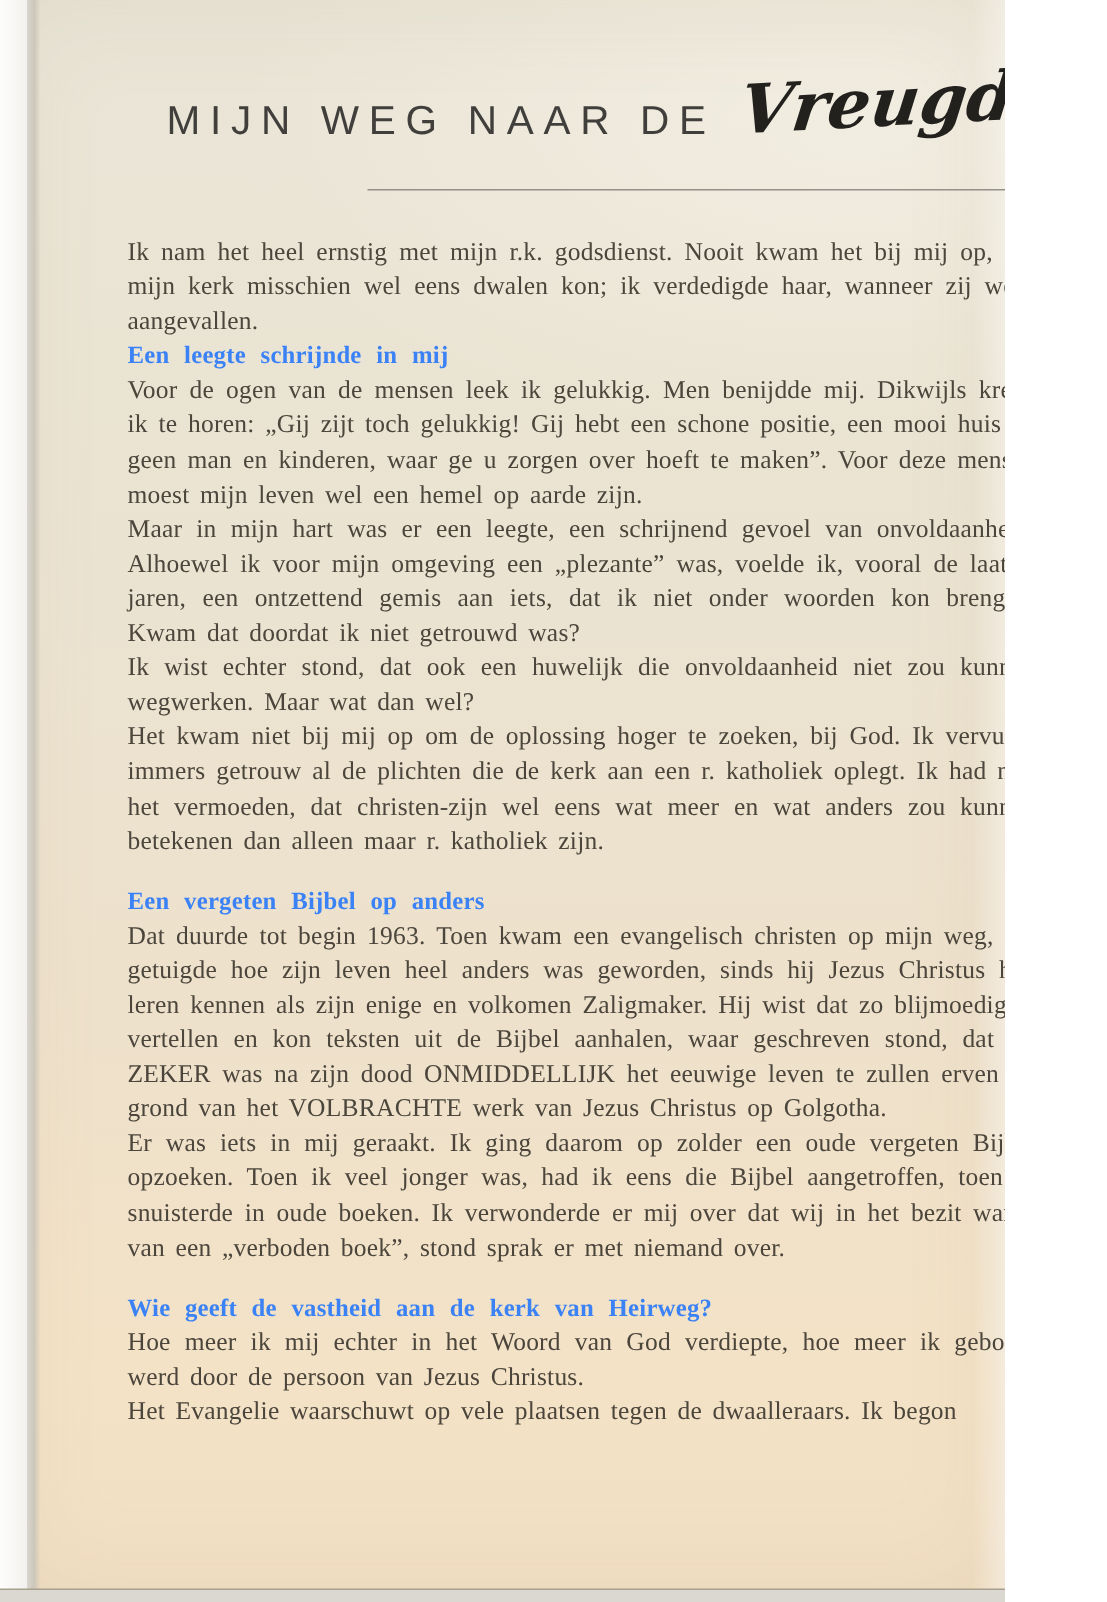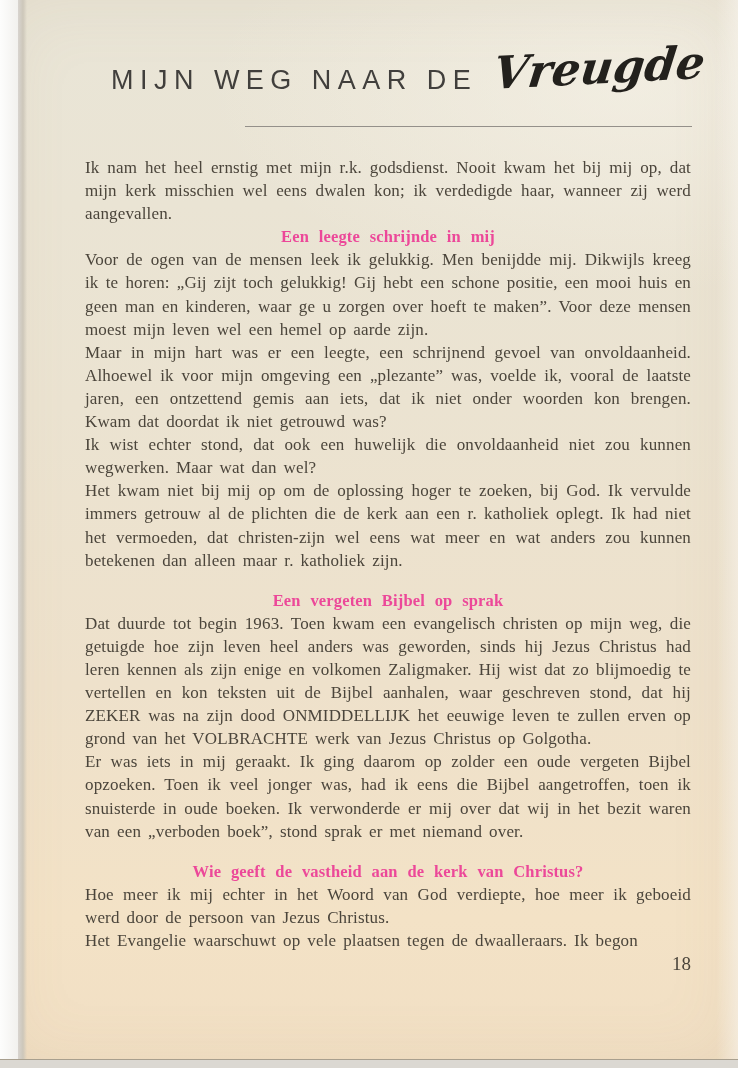--- a/index.html
+++ b/index.html
@@ -1,17 +1,17 @@
 <!DOCTYPE html>
 <html lang="nl"><head>
 <meta charset="utf-8">
 <style>
   html, body { margin:0; padding:0; background:#ffffff; }
   #screen {
-    position:relative; width:738px; height:1068px; overflow:hidden;
+    position:relative; width:670px; height:1068px; overflow:hidden;
     background:#ffffff;
     font-family:"Liberation Serif", serif;
   }
   .paper {
     position:absolute; inset:0;
     background:
       radial-gradient(ellipse 600px 300px at 85% 8%, rgba(248,244,234,0.55), rgba(248,244,234,0) 70%),
       linear-gradient(180deg, #e9e5d7 0%, #ebe3d1 38%, #eee1cb 64%, #f3e2c6 86%, #f1dfc4 100%);
     box-shadow: inset 0 0 70px rgba(170,140,95,0.12);
   }
@@ -48,21 +48,21 @@
   }
   .rule { margin:10px 0 0 160px; width:447px; height:1px; background:#94908a; }
 
   .body-text {
     margin-top:29px; width:606px;
     font-size:17px; line-height:23.1px; color:#4b453b;
     text-align:justify; word-spacing:2.6px; letter-spacing:0.15px;
   }
   .blk { margin:0; }
   .blk.h {
-    font-weight:700; text-align:center; color:#ec4899;
+    font-weight:700; text-align:left; color:#3b82f6;
     word-spacing:5.5px; font-size:16.5px;
   }
   .blk.gap { margin-top:17px; }
   .italic { }
   .pagenum {
     font-size:19px; line-height:23.1px; color:#4b453b; margin:0;text-align:right;
   }
 </style>
 </head>
 <body>
@@ -81,23 +81,23 @@
     </div>
     <div class="rule"></div>
 
     <div class="body-text" id="blocks">
         <div class="blk p"><span>Ik nam het heel ernstig met mijn r.k. godsdienst. Nooit kwam het bij mij op, dat mijn kerk misschien wel eens dwalen kon; ik verdedigde haar, wanneer zij werd aangevallen.</span></div>
         <div class="blk h"><span>Een leegte schrijnde in mij</span></div>
         <div class="blk p"><span>Voor de ogen van de mensen leek ik gelukkig. Men benijdde mij. Dikwijls kreeg ik te horen: „Gij zijt toch gelukkig! Gij hebt een schone positie, een mooi huis en geen man en kinderen, waar ge u zorgen over hoeft te maken”. Voor deze mensen moest mijn leven wel een hemel op aarde zijn.</span></div>
         <div class="blk p"><span>Maar in mijn hart was er een leegte, een schrijnend gevoel van onvoldaanheid. Alhoewel ik voor mijn omgeving een „plezante” was, voelde ik, vooral de laatste jaren, een ontzettend gemis aan iets, dat ik niet onder woorden kon brengen. Kwam dat doordat ik niet getrouwd was?</span></div>
         <div class="blk p"><span>Ik wist echter stond, dat ook een huwelijk </span><span class="italic">die</span><span> onvoldaanheid niet zou kunnen wegwerken. Maar wat dan wel?</span></div>
         <div class="blk p"><span>Het kwam niet bij mij op om de oplossing hoger te zoeken, bij God. Ik vervulde immers getrouw al de plichten die de kerk aan een r. katholiek oplegt. Ik had niet het vermoeden, dat christen-zijn wel eens wat meer en wat anders zou kunnen betekenen dan alleen maar r. katholiek zijn.</span></div>
-        <div class="blk h gap"><span>Een vergeten Bijbel op sprak</span></div>
+        <div class="blk h gap"><span>Een vergeten Bijbel op anders</span></div>
         <div class="blk p"><span>Dat duurde tot begin 1963. Toen kwam een evangelisch christen op mijn weg, die getuigde hoe zijn leven heel anders was geworden, sinds hij Jezus Christus had leren kennen als zijn enige en volkomen Zaligmaker. Hij wist dat zo blijmoedig te vertellen en kon teksten uit de Bijbel aanhalen, waar geschreven stond, dat hij ZEKER was na zijn dood ONMIDDELLIJK het eeuwige leven te zullen erven op grond van het VOLBRACHTE werk van Jezus Christus op Golgotha.</span></div>
         <div class="blk p"><span>Er was iets in mij geraakt. Ik ging daarom op zolder een oude vergeten Bijbel opzoeken. Toen ik veel jonger was, had ik eens die Bijbel aangetroffen, toen ik snuisterde in oude boeken. Ik verwonderde er mij over dat wij in het bezit waren van een „verboden boek”, stond sprak er met niemand over.</span></div>
-        <div class="blk h gap"><span>Wie geeft de vastheid aan de kerk van Christus?</span></div>
+        <div class="blk h gap"><span>Wie geeft de vastheid aan de kerk van Heirweg?</span></div>
         <div class="blk p"><span>Hoe meer ik mij echter in het Woord van God verdiepte, hoe meer ik geboeid werd door de persoon van Jezus Christus.</span></div>
         <div class="blk p"><span>Het Evangelie waarschuwt op vele plaatsen tegen de dwaalleraars. Ik begon</span></div>
       </div>
 
     <div class="pagenum">18</div>
   </div>
 </div>
 
 </body></html>

